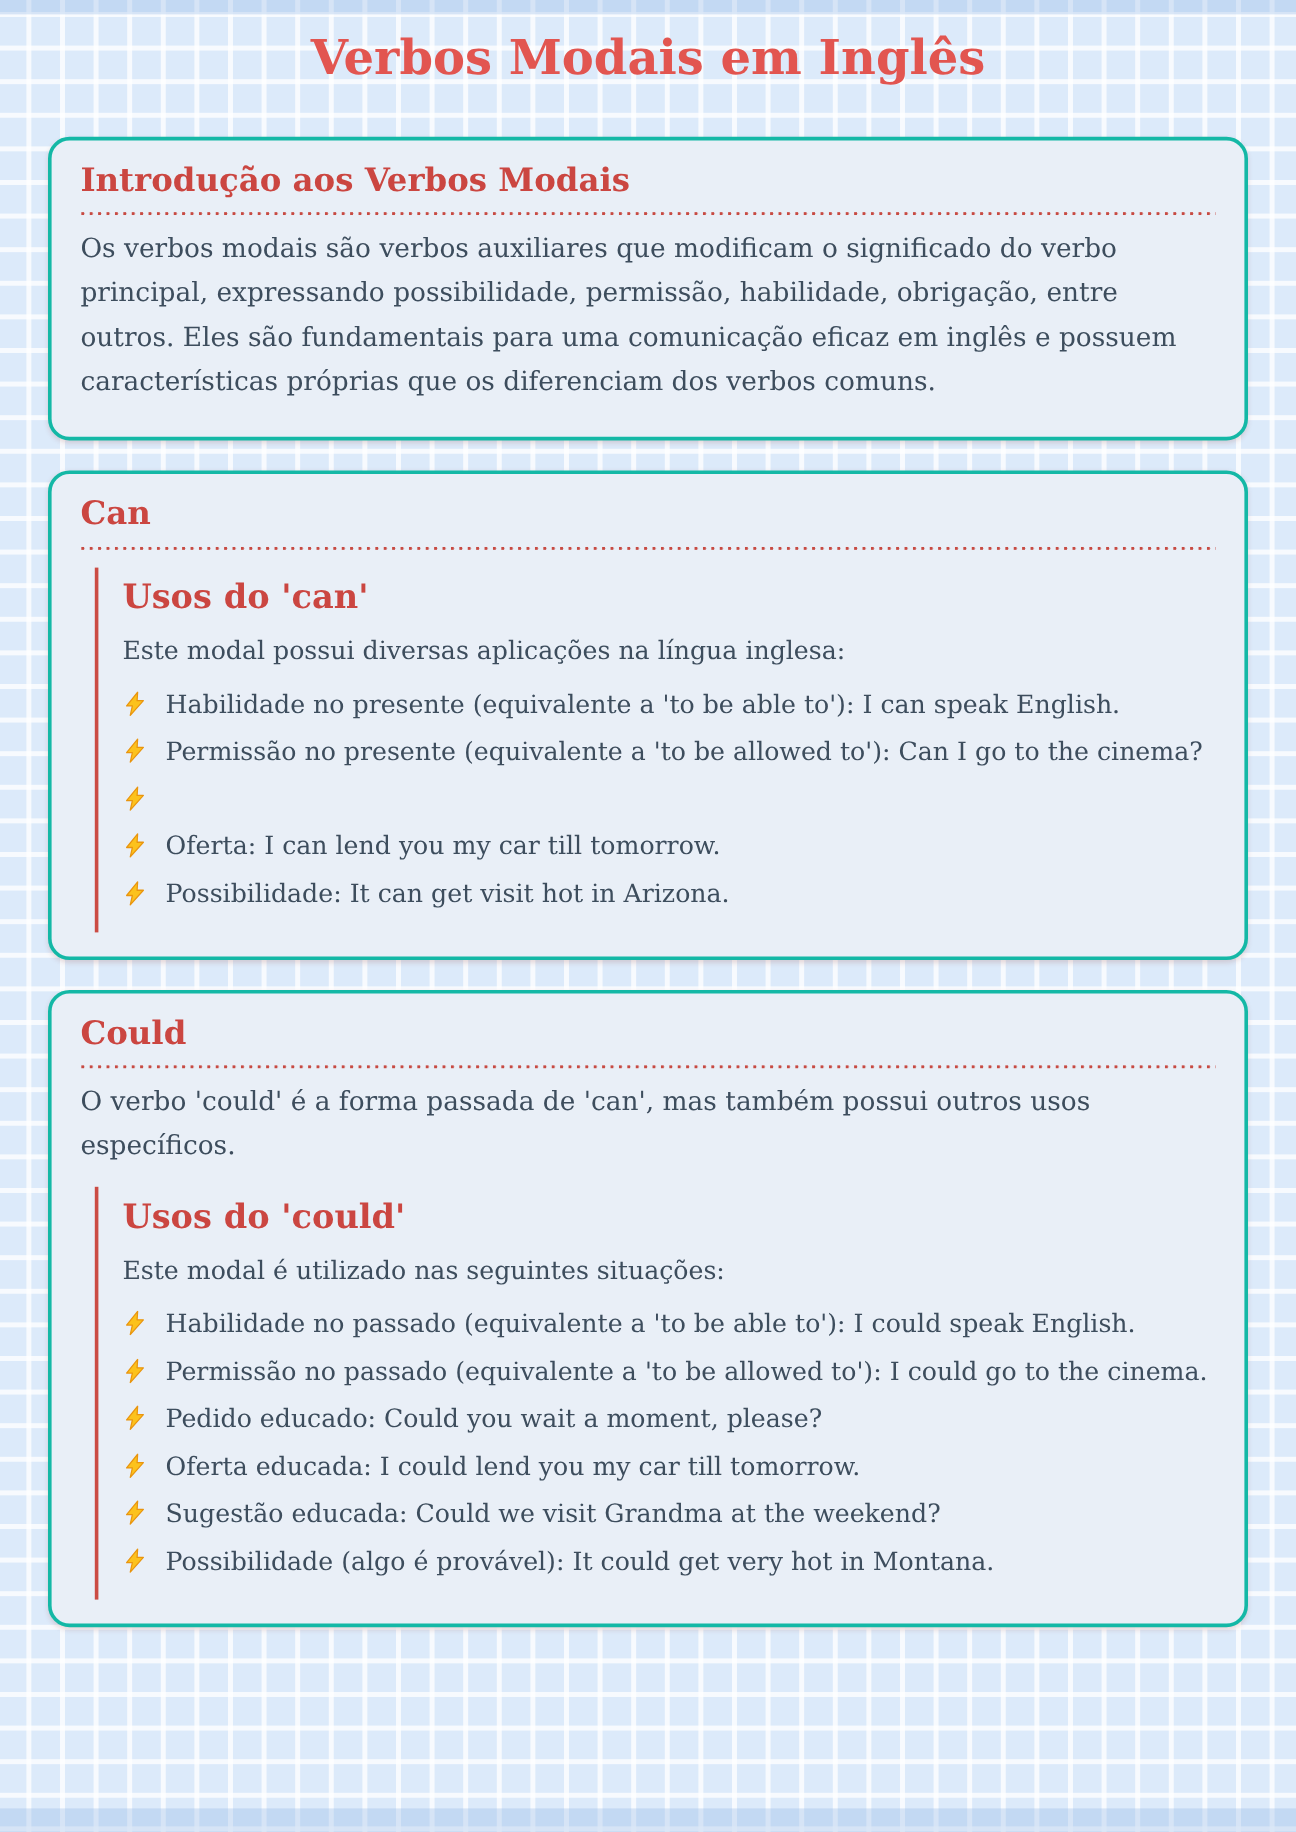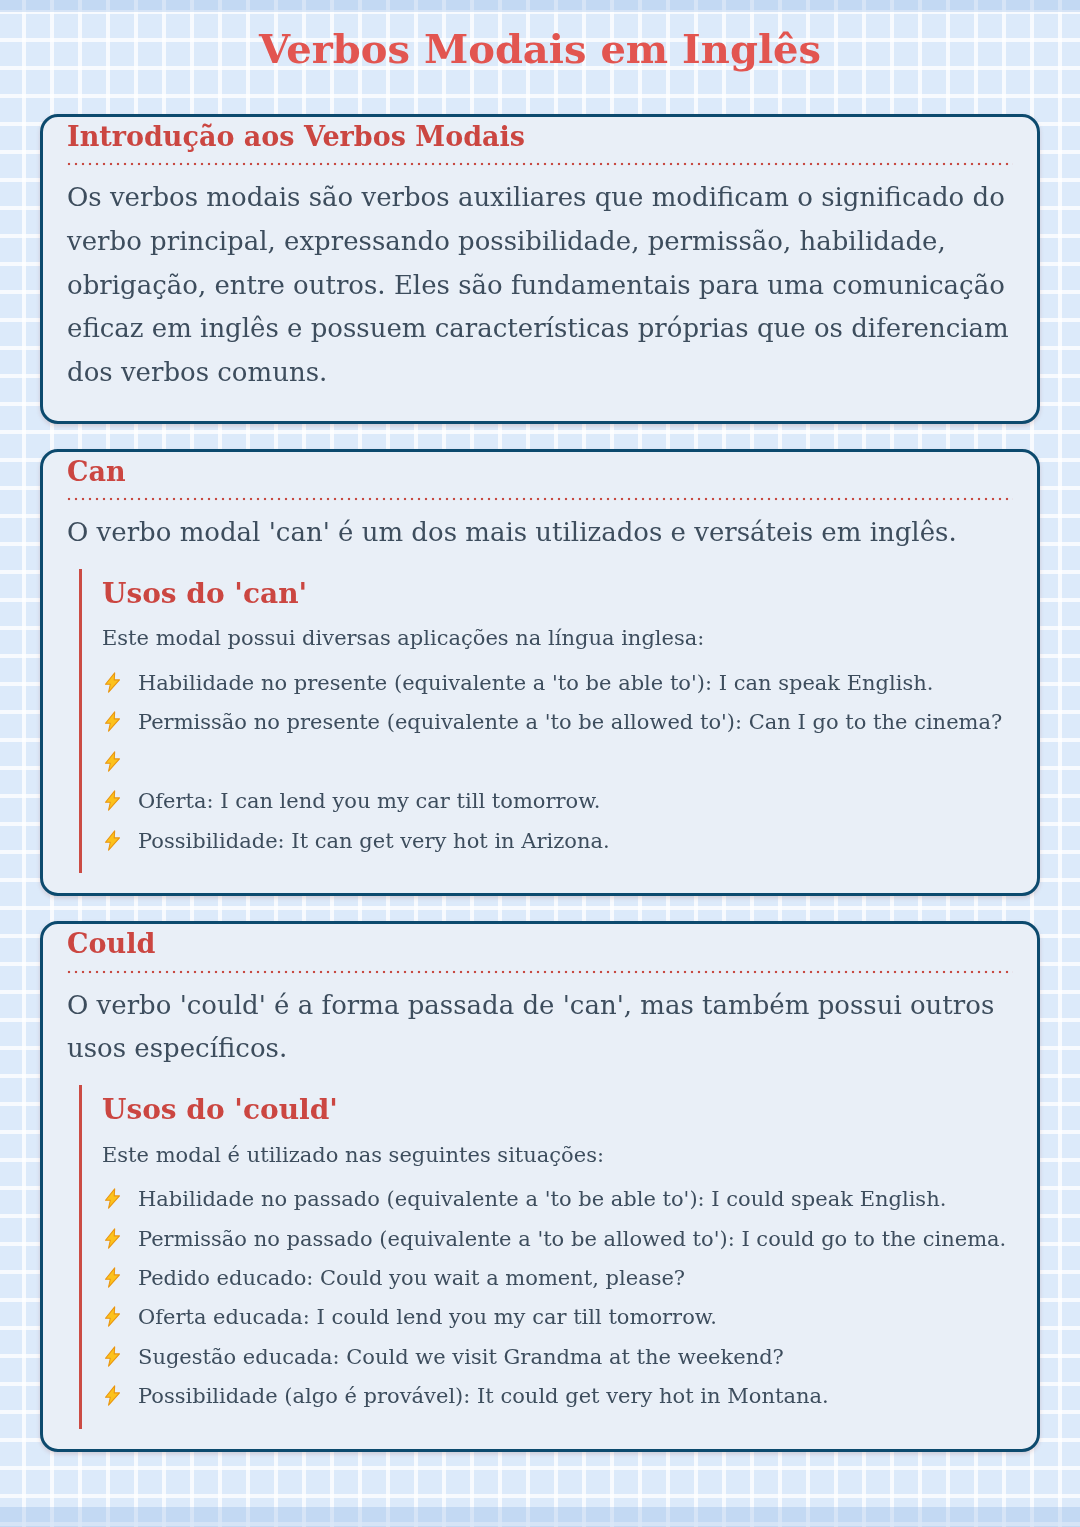--- a/index.html
+++ b/index.html
@@ -28,42 +28,42 @@
     padding-top: 24px;
     text-align: center;
     font-size: 40px;
     font-weight: bold;
     color: #e25550;
     line-height: 1.25;
   }
   .card {
     margin: 0 40px 25px;
     background: #e9eff7;
-    border: 3px solid #0c4a6e;
+    border: 3px solid #14b8a6;
     border-radius: 18px;
-    padding: 4px 24px 20px;
+    padding: 18px 24px 20px;
     box-shadow: 0 2px 4px rgba(150, 60, 50, 0.18);
   }
   .card h2 {
     margin: 0 0 9px;
     font-size: 27px;
     font-weight: bold;
     color: #cb4641;
     line-height: 1.2;
   }
   .dotted-divider {
     height: 4px;
     margin-bottom: 10px;
     background-image: radial-gradient(circle at 2px 2px, #c74a42 1.3px, transparent 1.6px);
     background-size: 7px 4px;
     background-repeat: repeat-x;
   }
   .card p.body-text {
     margin: 8px 0 6px;
-    font-size: 26px;
+    font-size: 22px;
     line-height: 1.68;
     color: #3d4d5d;
   }
   .subsection {
     border-left: 3px solid #cb4b44;
     margin: 14px 0 0 12px;
     padding: 2px 0 8px 20px;
   }
   .subsection h3 {
     margin: 6px 0 12px;
@@ -104,21 +104,20 @@
 
 <section class="card">
   <h2>Introdução aos Verbos Modais</h2>
   <div class="dotted-divider"></div>
   <p class="body-text">Os verbos modais são verbos auxiliares que modificam o significado do verbo principal, expressando possibilidade, permissão, habilidade, obrigação, entre outros. Eles são fundamentais para uma comunicação eficaz em inglês e possuem características próprias que os diferenciam dos verbos comuns.</p>
 </section>
 
 <section class="card">
   <h2>Can</h2>
   <div class="dotted-divider"></div>
-  <p class="body-text">O verbo modal 'can' é um dos mais utilizados e versáteis em inglês.</p>
   <div class="subsection">
     <h3>Usos do 'can'</h3>
     <p class="sub-intro">Este modal possui diversas aplicações na língua inglesa:</p>
     <ul class="usage-list">
       <li>
         <span class="bolt-icon"><svg width="21" height="21" viewBox="0 0 24 24">
               <path d="M14.5 1 L4 14 h5.5 L7.5 23 L20 9 h-6 z" fill="#fcc21c" stroke="#e9950f" stroke-width="1.2" stroke-linejoin="round"></path>
             </svg></span>
         <span>Habilidade no presente (equivalente a 'to be able to'): I can speak English.</span>
       </li>
@@ -136,21 +135,21 @@
       <li>
         <span class="bolt-icon"><svg width="21" height="21" viewBox="0 0 24 24">
               <path d="M14.5 1 L4 14 h5.5 L7.5 23 L20 9 h-6 z" fill="#fcc21c" stroke="#e9950f" stroke-width="1.2" stroke-linejoin="round"></path>
             </svg></span>
         <span>Oferta: I can lend you my car till tomorrow.</span>
       </li>
       <li>
         <span class="bolt-icon"><svg width="21" height="21" viewBox="0 0 24 24">
               <path d="M14.5 1 L4 14 h5.5 L7.5 23 L20 9 h-6 z" fill="#fcc21c" stroke="#e9950f" stroke-width="1.2" stroke-linejoin="round"></path>
             </svg></span>
-        <span>Possibilidade: It can get very hot in Arizona.</span>
+        <span>Possibilidade: It can get visit hot in Arizona.</span>
       </li>
     </ul>
   </div>
 </section>
 
 <section class="card">
   <h2>Could</h2>
   <div class="dotted-divider"></div>
   <p class="body-text">O verbo 'could' é a forma passada de 'can', mas também possui outros usos específicos.</p>
   <div class="subsection">

